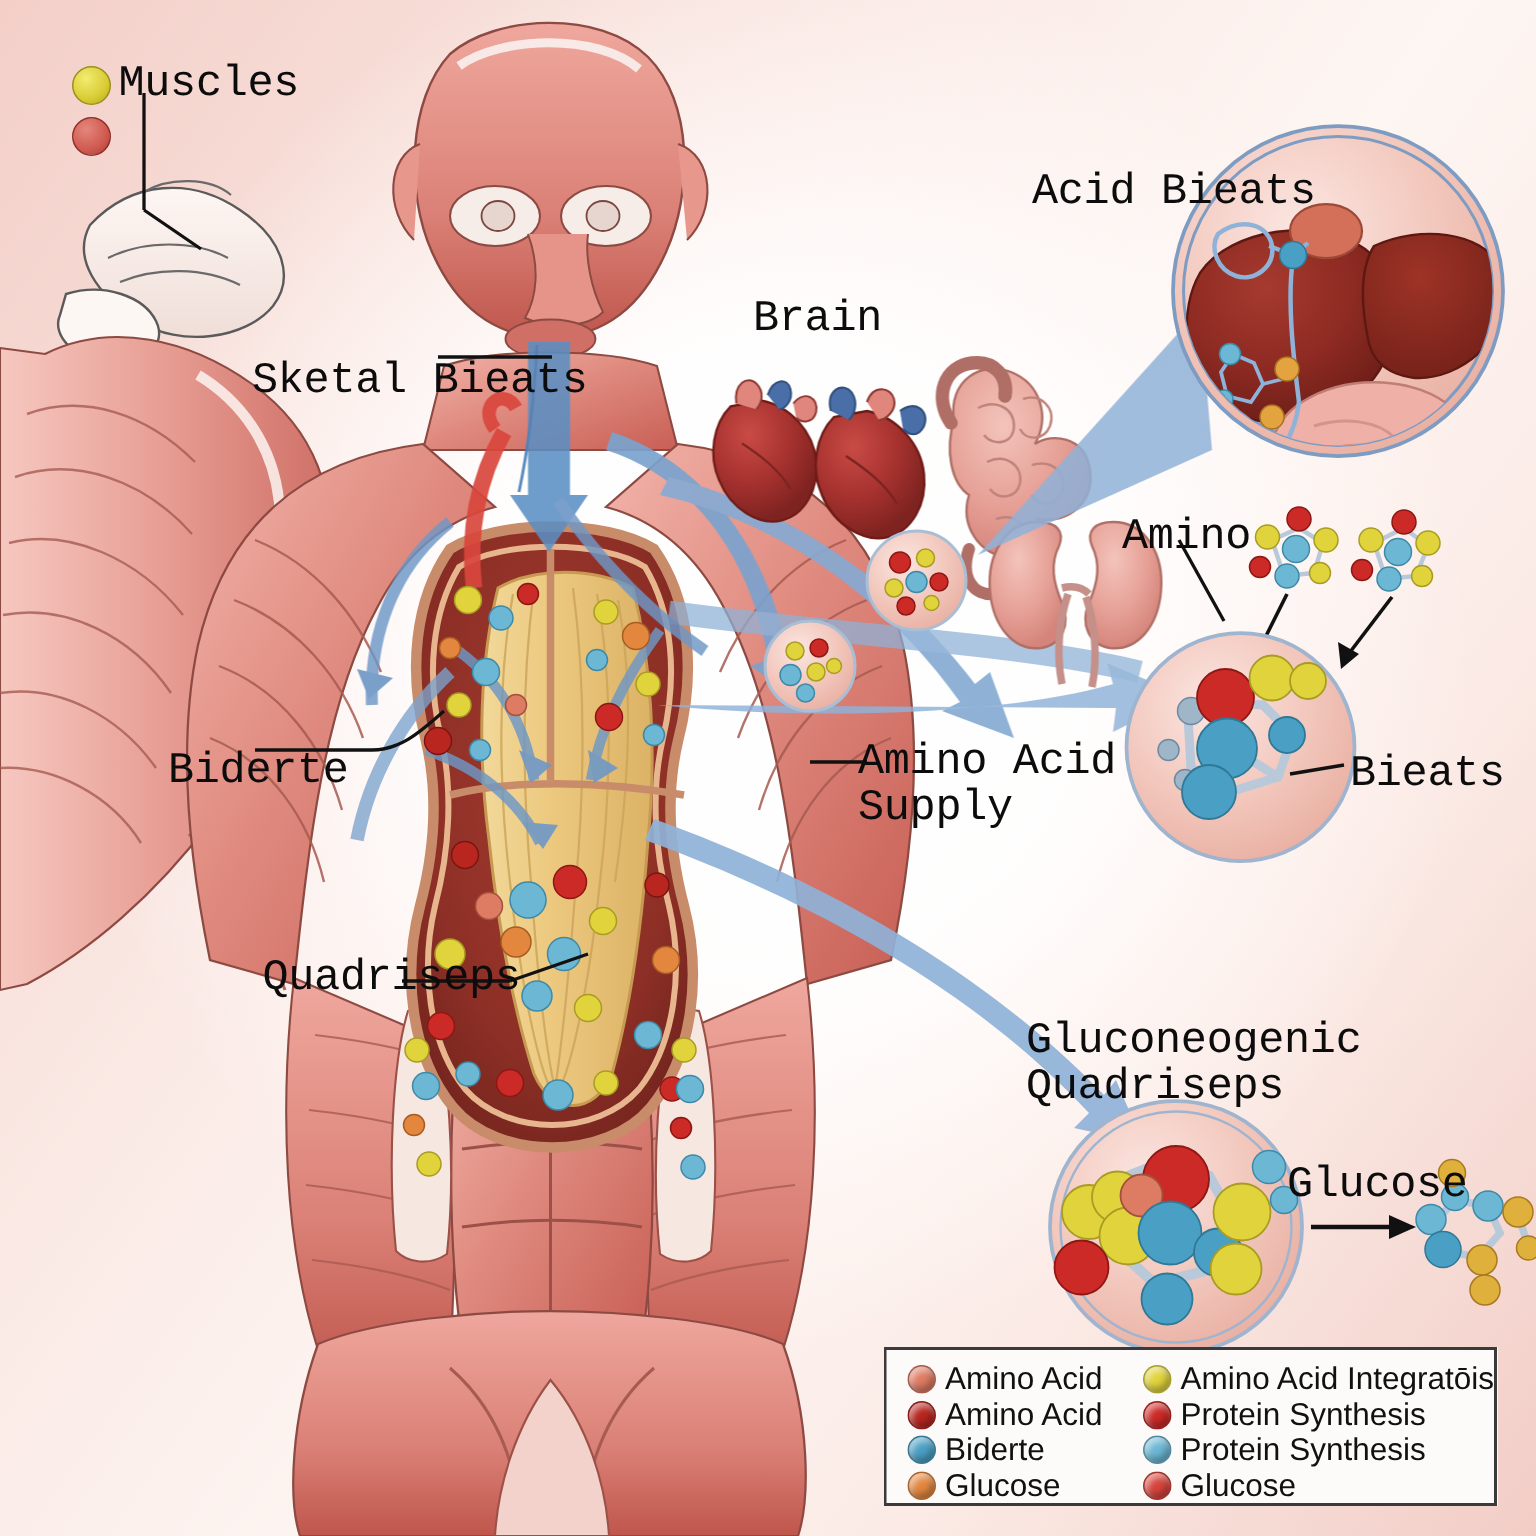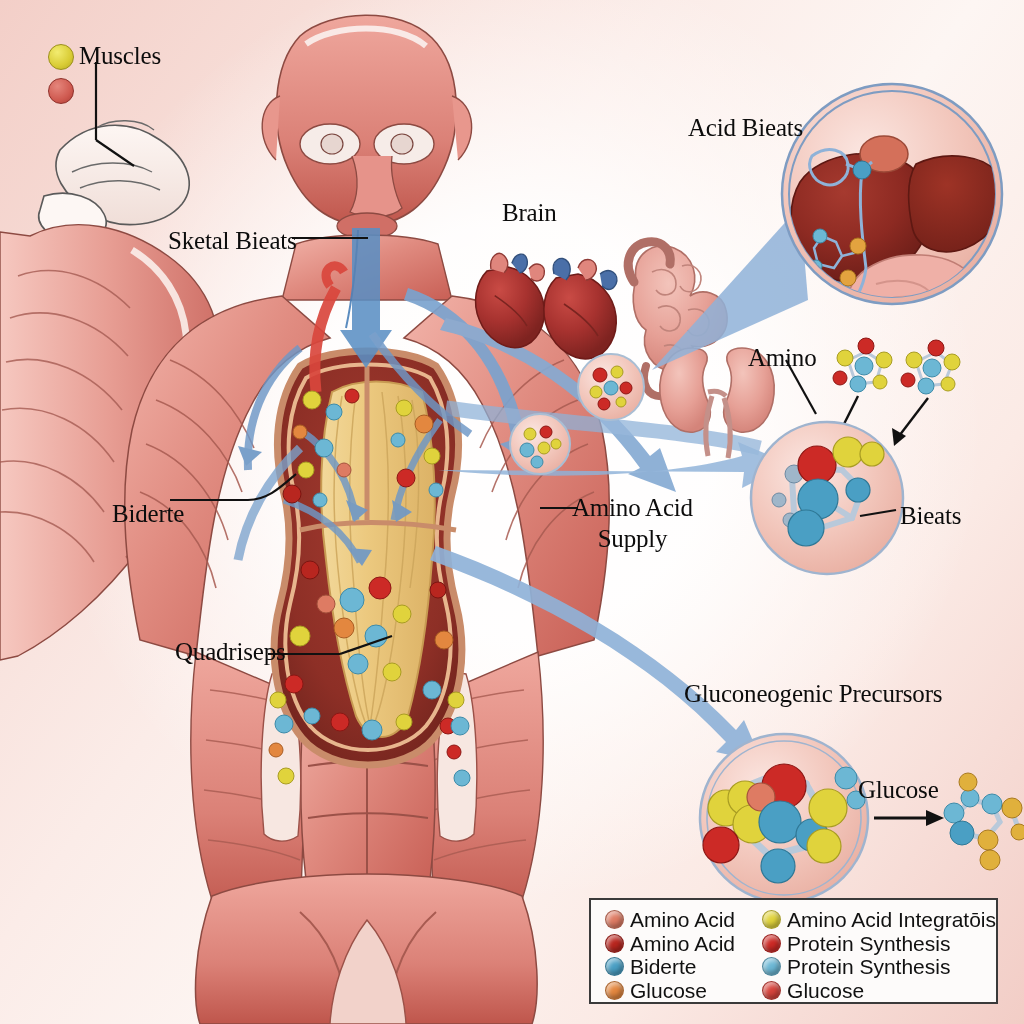--- a/index.html
+++ b/index.html
@@ -9,22 +9,22 @@
     background:#ffffff;
   }
   #canvas{
     position:relative;width:1024px;height:1024px;
     background:
       radial-gradient(circle at 50% 42%, rgba(255,255,255,0.97) 0%, rgba(255,255,255,0.92) 26%, rgba(255,252,251,0.55) 42%, rgba(255,255,255,0) 60%),
       linear-gradient(125deg,#f3cfc8 0%, #f7ddd7 18%, #fbece8 38%, #fdf6f3 56%, #fbeae5 76%, #f2cdc6 100%);
     overflow:hidden;
   }
   .lbl{
-    position:absolute;color:#0c0c0c;font-size:25px;line-height:31px;
-    letter-spacing:-0.2px;white-space:pre-line;font-family:Liberation Serif, serif;text-align:center;
+    position:absolute;color:#0c0c0c;font-size:29px;line-height:31px;
+    letter-spacing:-0.2px;white-space:pre-line;font-family:Liberation Mono, monospace;
   }
   svg.overlay{position:absolute;left:0;top:0;width:1024px;height:1024px;pointer-events:none;}
   
   #legend{
     position:absolute;left:589px;top:898px;width:409px;height:106px;
     background:#fdfbfa;border:2.5px solid #3a3a3a;box-sizing:border-box;
     display:flex;padding:8px 0 0 14px;
   }
   .legcol{display:flex;flex-direction:column;gap:0px;}
   .legcol:first-child{width:160px;}
@@ -487,30 +487,30 @@
       <path d="M248 500 C268 500 282 486 296 474"></path>
       <path d="M268 654 L340 654"></path>
       <path d="M340 654 L392 636"></path>
       <path d="M540 508 L578 508"></path>
       <path d="M786 360 L816 414"></path>
       <path d="M860 516 L896 510"></path>
     </g>
   </svg>
 
   <div class="lbl" style="left:79px;top:40px;">Muscles</div>
-  <div class="lbl" style="left:168px;top:225px;">Sketal Bieats</div>
+  <div class="lbl" style="left:168px;top:238px;">Sketal Bieats</div>
   <div class="lbl" style="left:502px;top:197px;">Brain</div>
   <div class="lbl" style="left:688px;top:112px;">Acid Bieats</div>
   <div class="lbl" style="left:748px;top:342px;">Amino</div>
   <div class="lbl" style="left:112px;top:484px;margin-top:14px;">Biderte</div>
   <div class="lbl" style="left:572px;top:492px;">Amino Acid
 Supply</div>
   <div class="lbl" style="left:900px;top:500px;">Bieats</div>
   <div class="lbl" style="left:175px;top:636px;">Quadriseps</div>
-  <div class="lbl" style="left:684px;top:678px;">Gluconeogenic Precursors</div>
+  <div class="lbl" style="left:684px;top:678px;">Gluconeogenic Quadriseps</div>
   <div class="lbl" style="left:858px;top:774px;">Glucose</div>
 
   <div style="position:absolute;left:48px;top:44px;width:24px;height:24px;border-radius:50%;background:radial-gradient(circle at 35% 30%,#f2ec70,#d9cc35 60%,#b5a81f);border:1px solid #9a8f1a;"></div>
   <div style="position:absolute;left:48px;top:78px;width:24px;height:24px;border-radius:50%;background:radial-gradient(circle at 35% 30%,#e5867c,#cf5a50 60%,#ab3c34);border:1px solid #8e2e28;"></div>
 
   <div id="legend">
     <div class="legcol">
       <div class="legitem">
         <span class="legdot" style="background:#de7b63"></span>
         <span class="legtxt">Amino Acid</span>

